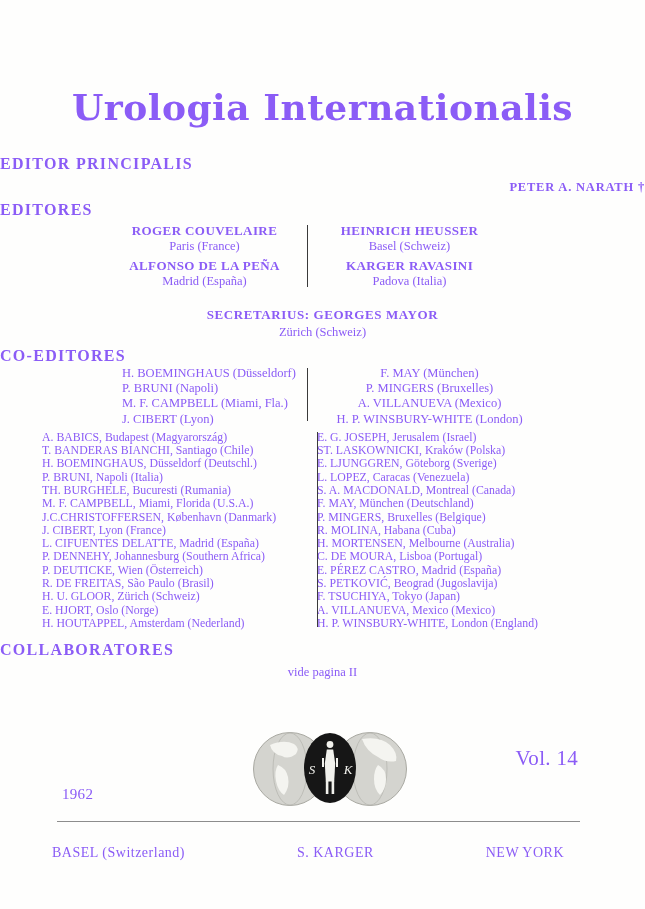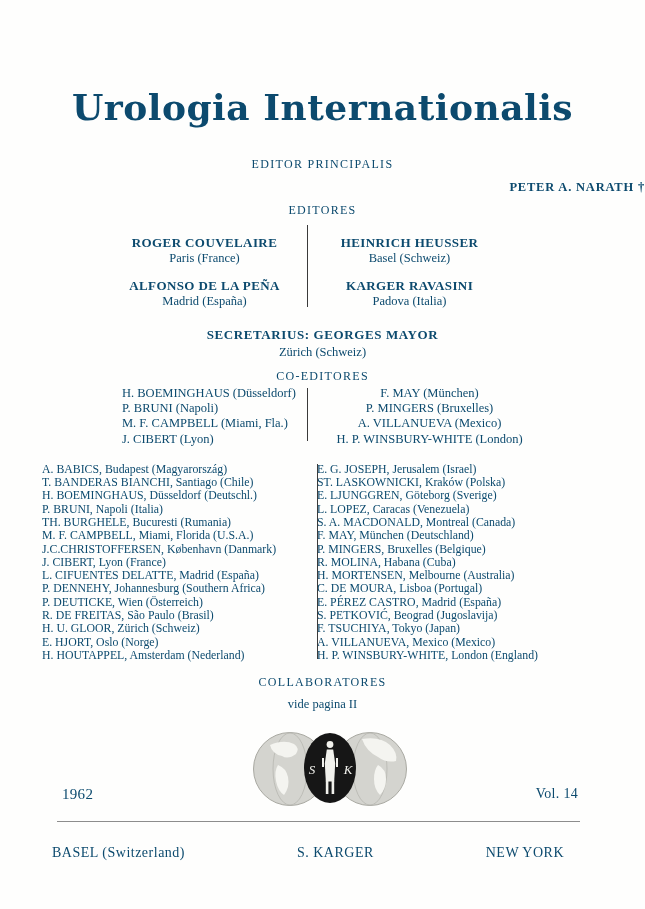--- a/index.html
+++ b/index.html
@@ -1,56 +1,56 @@
 <!DOCTYPE html>
 <html><head>
 <meta charset="utf-8">
 <style>
   html,body{margin:0;padding:0;background:#e8e8e8;}
   .page{
     position:relative;width:645px;height:909px;margin:0 auto;
-    background:#fefefd;color:#0c4a6e;overflow:hidden;
+    background:#fefefd;color:#8b5cf6;overflow:hidden;
     font-family:"Liberation Serif","DejaVu Serif",serif;
   }
   .title{
     margin:84px 10px 0;text-align:center;
     font-family:"DejaVu Serif","Liberation Serif",serif;
     font-weight:700;font-size:36px;line-height:46px;letter-spacing:.5px;
   }
   .sec-heading{
-    margin-top:27px;text-align:center;font-weight:400;
-    font-size:12px;line-height:14px;letter-spacing:1.3px;
+    margin-top:27px;font-weight:700;
+    font-size:16px;line-height:14px;letter-spacing:1.3px;
   }
   .narath{margin-top:9px;text-align:right;font-weight:700;font-size:12.5px;line-height:15px;letter-spacing:.8px;}
   .h-editores{margin-top:8px;}
   .editores-grid{position:relative;margin:6px 0 0 102px;width:410px;display:flex;}
   .editores-col{width:205px;text-align:center;}
-  .ed-entry{margin-bottom:4px;margin-top:12px;}
+  .ed-entry{margin-bottom:4px;}
   .ed-name{font-weight:700;font-size:13px;line-height:16px;letter-spacing:.4px;}
   .ed-place{font-size:12.5px;line-height:15px;}
   .vline{position:absolute;left:50%;top:2px;bottom:6px;width:1px;background:#3a3a3a;}
   .secretarius{margin-top:14px;text-align:center;font-weight:700;font-size:13px;line-height:16px;letter-spacing:.6px;}
   .secr-place{margin-top:2px;text-align:center;font-size:12.5px;line-height:15px;}
   .h-coed{margin-top:9px;}
-  .coed-grid{position:relative;margin:3px 0 16px 122px;width:424px;display:flex;}
+  .coed-grid{position:relative;margin:3px 0 4px 122px;width:424px;display:flex;}
   .coed-left{width:185px;}
   .coed-right{width:238px;padding-left:7px;box-sizing:border-box;text-align:center;}
   .coed-grid .vline{left:185px;}
   .plain-line{font-size:12.5px;line-height:15.2px;white-space:nowrap;}
   .h-red{margin-top:5px;}
   .red-grid{position:relative;margin:4px 0 0 42px;width:562px;display:flex;}
   .red-left{width:275px;}
   .red-right{width:287px;box-sizing:border-box;}
   .red-grid .vline{left:275px;top:1px;bottom:3px;}
   .red-line{font-size:11.8px;line-height:13.3px;white-space:nowrap;}
   .h-collab{margin-top:13px;}
   .vide{margin-top:8px;text-align:center;font-size:12.5px;line-height:15px;}
   .logo{position:absolute;left:250px;top:731px;width:160px;height:76px;}
   .year{position:absolute;left:62px;top:786px;font-size:15px;letter-spacing:.3px;}
-  .volume{position:absolute;right:67px;top:786px;font-size:14px;letter-spacing:.3px;margin-left:12px;}
+  .volume{position:absolute;right:67px;top:746px;font-size:21px;letter-spacing:.3px;margin-left:12px;}
   .rule{position:absolute;left:57px;top:821px;width:523px;border-top:1px solid #8d8d8d;}
   .footer{
     position:absolute;left:52px;top:845px;width:512px;
     display:flex;justify-content:space-between;align-items:baseline;
     font-size:14px;letter-spacing:.5px;
   }
 </style>
 </head>
 <body>
 

